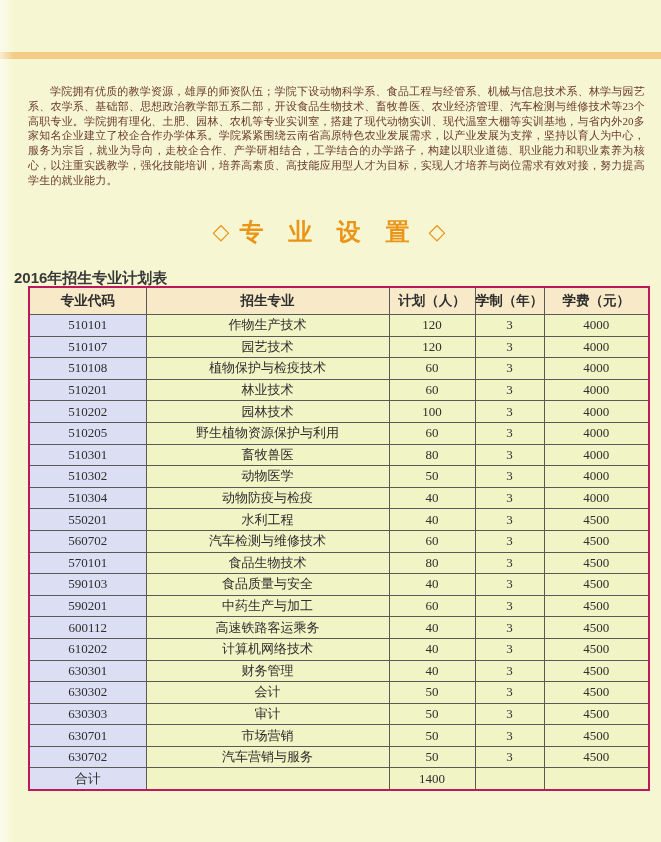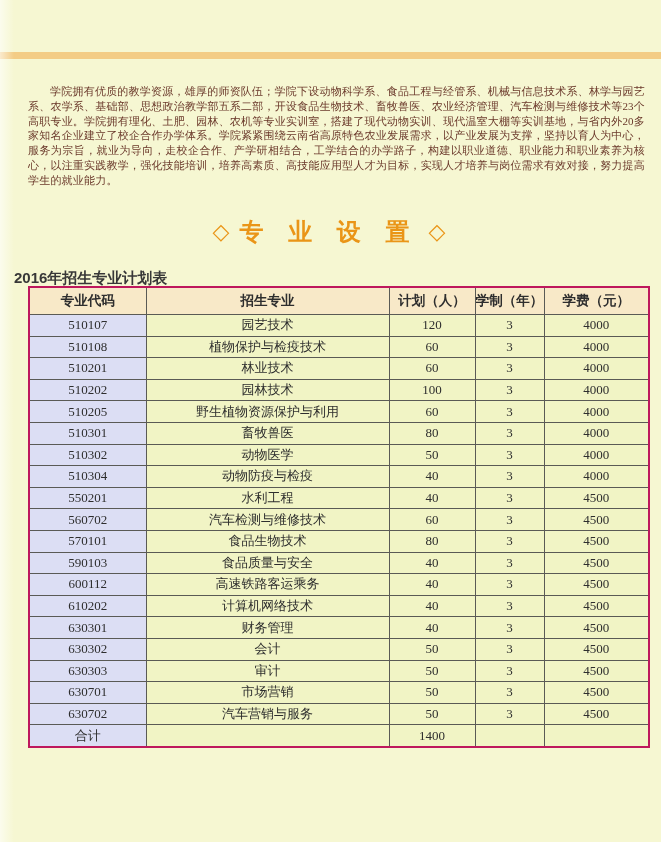--- a/index.html
+++ b/index.html
@@ -125,20 +125,27 @@
       <tr>
         <th>专业代码</th>
         <th>招生专业</th>
         <th>计划（人）</th>
         <th>学制（年）</th>
         <th>学费（元）</th>
       </tr>
     </thead>
     <tbody>
         <tr>
+          <td>510101</td>
+          <td>作物生产技术</td>
+          <td>120</td>
+          <td>3</td>
+          <td>4000</td>
+        </tr>
+        <tr>
           <td>510107</td>
           <td>园艺技术</td>
           <td>120</td>
           <td>3</td>
           <td>4000</td>
         </tr>
         <tr>
           <td>510108</td>
           <td>植物保护与检疫技术</td>
           <td>60</td>
@@ -205,20 +212,27 @@
           <td>570101</td>
           <td>食品生物技术</td>
           <td>80</td>
           <td>3</td>
           <td>4500</td>
         </tr>
         <tr>
           <td>590103</td>
           <td>食品质量与安全</td>
           <td>40</td>
+          <td>3</td>
+          <td>4500</td>
+        </tr>
+        <tr>
+          <td>590201</td>
+          <td>中药生产与加工</td>
+          <td>60</td>
           <td>3</td>
           <td>4500</td>
         </tr>
         <tr>
           <td>600112</td>
           <td>高速铁路客运乘务</td>
           <td>40</td>
           <td>3</td>
           <td>4500</td>
         </tr>

